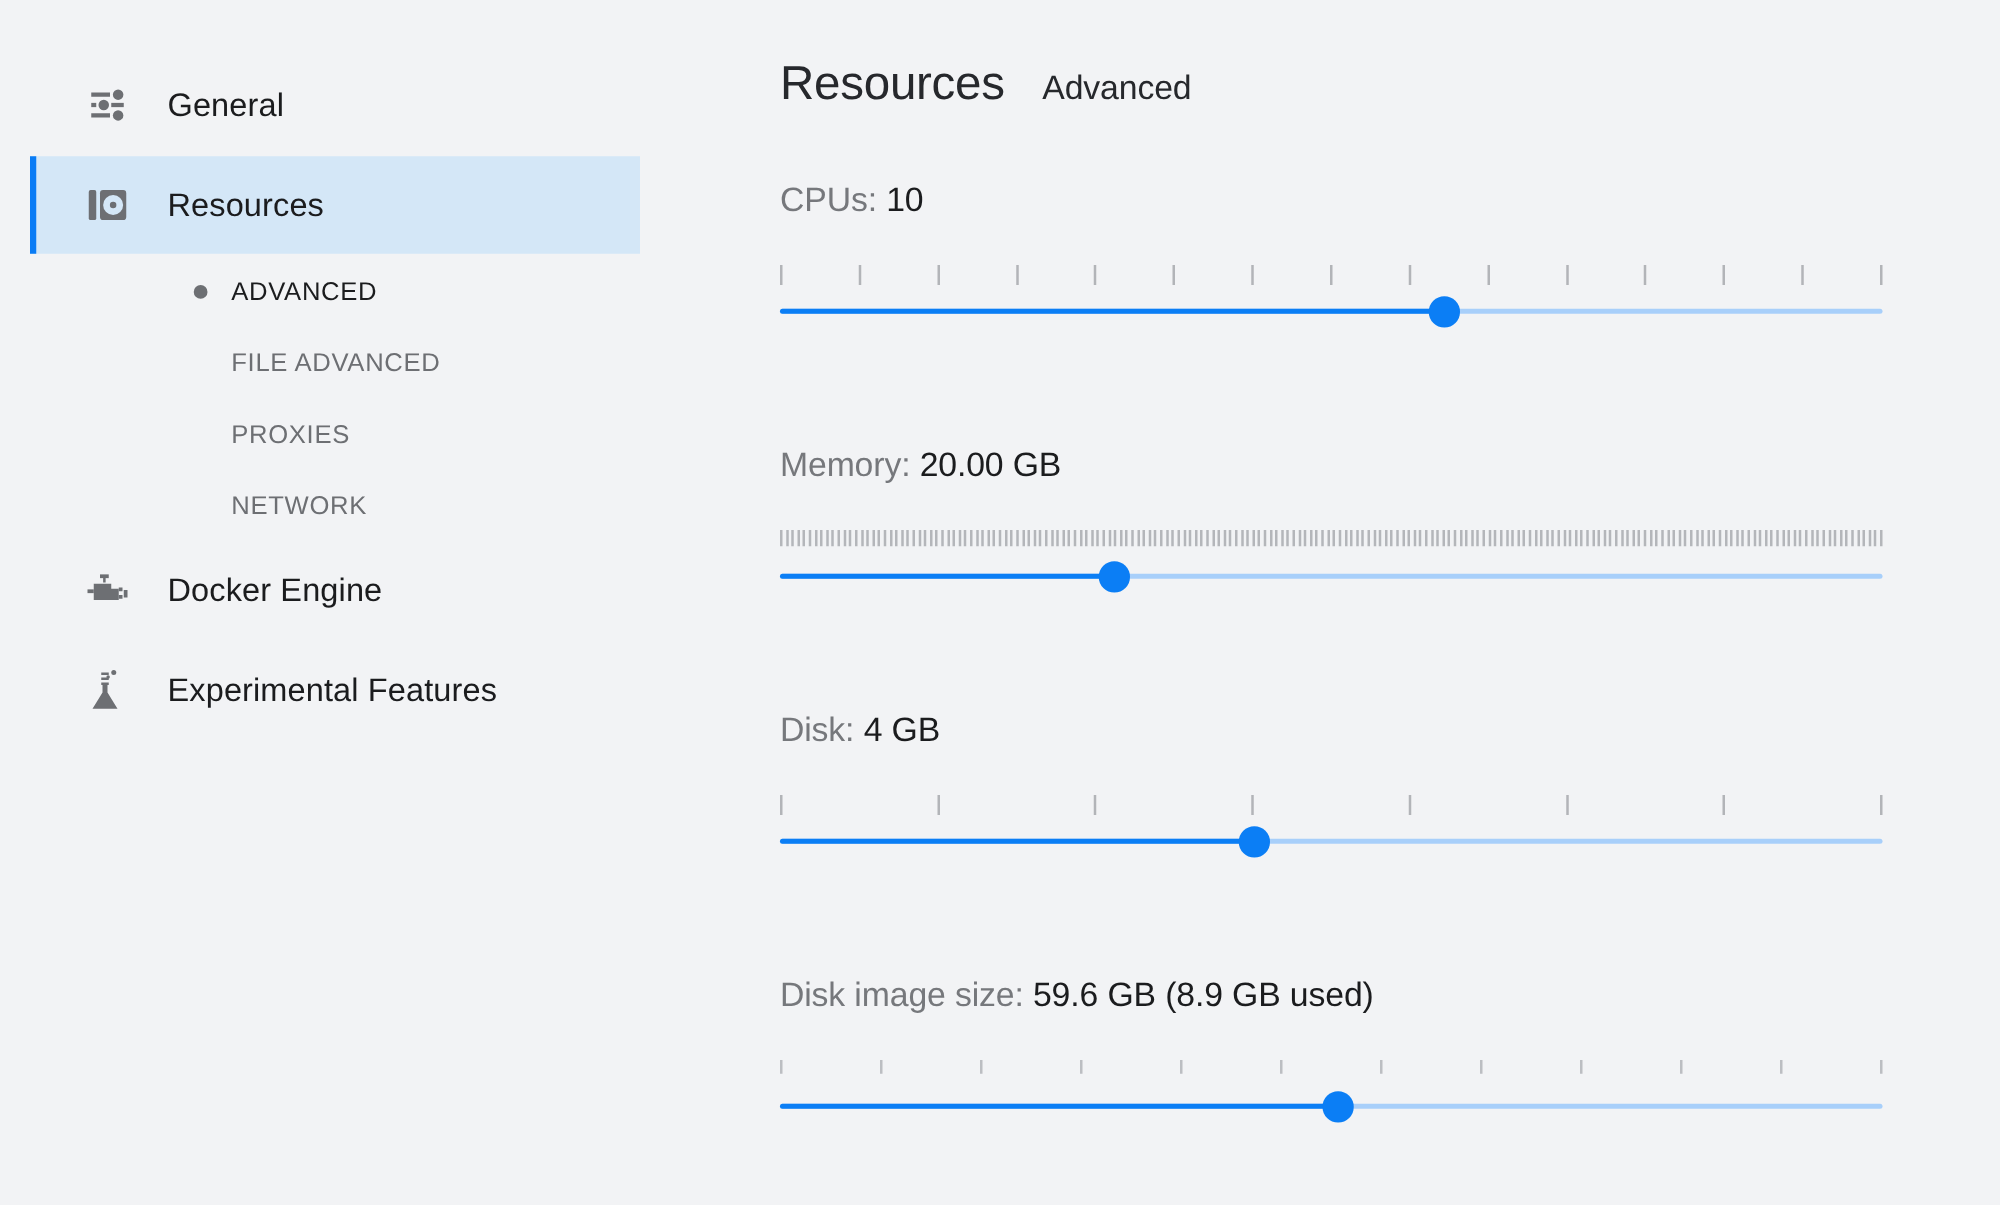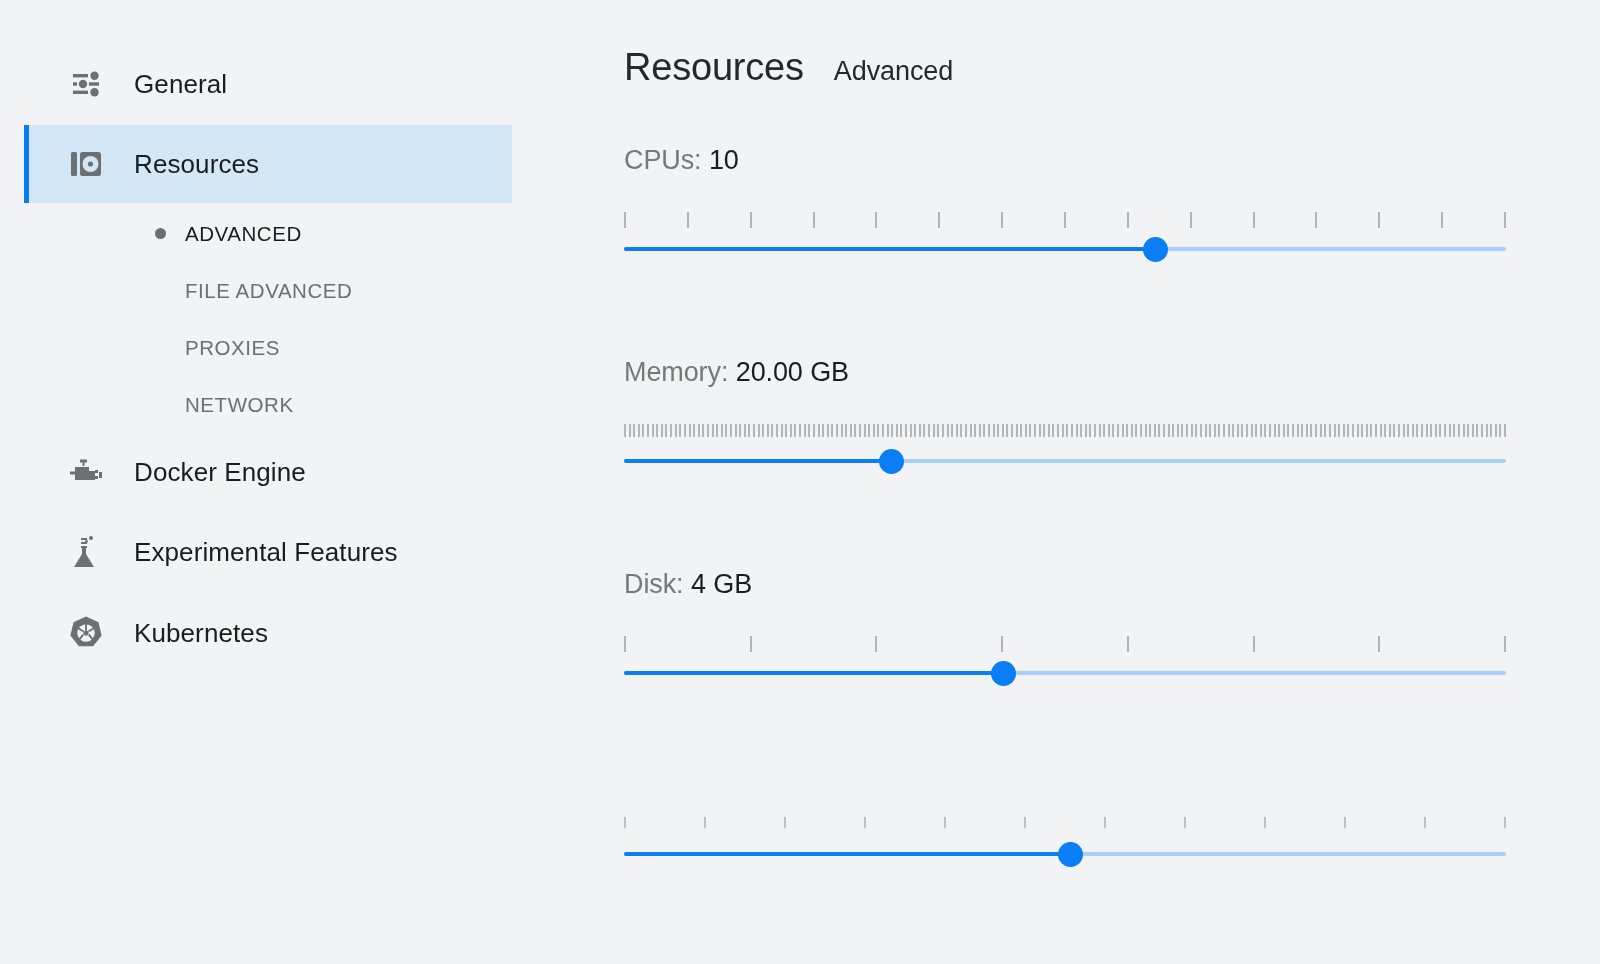--- a/index.html
+++ b/index.html
@@ -260,38 +260,20 @@
           <circle cx="14.5" cy="6.5" r="1.4" fill="#6d6f73"></circle>
           <rect x="9" y="3" width="6" height="2" fill="#6d6f73"></rect>
           <rect x="9" y="7" width="6" height="2" fill="#6d6f73"></rect>
           <rect x="9" y="11" width="6" height="2" fill="#6d6f73"></rect>
           <path d="M10 13 L14 13 L14 19 L22 32 L2 32 L10 19 Z" fill="#6d6f73"></path>
         </svg>
       </span>
       <span class="nav-label">Experimental Features</span>
     </div>
 
-    <div class="nav-item" style="top:594px">
-      <span class="nav-icon">
-        <svg width="36" height="36" viewBox="0 0 36 36">
-          <path d="M18 1.5 L30.5 7.2 L33.6 20.4 L25.1 31.2 L10.9 31.2 L2.4 20.4 L5.5 7.2 Z" fill="#6d6f73"></path>
-          <circle cx="18" cy="18" r="9.5" fill="#f2f3f5"></circle>
-          <circle cx="18" cy="18" r="2.6" fill="#6d6f73"></circle>
-          <g stroke="#6d6f73" stroke-width="1.9">
-            <line x1="18" y1="15.4" x2="18" y2="8.8"></line>
-            <line x1="20.5" y1="16.5" x2="25.8" y2="13.3"></line>
-            <line x1="20.8" y1="19.6" x2="24.6" y2="24.4"></line>
-            <line x1="15.2" y1="19.6" x2="11.4" y2="24.4"></line>
-            <line x1="15.5" y1="16.5" x2="10.2" y2="13.3"></line>
-          </g>
-          <circle cx="18" cy="18" r="9.5" fill="none" stroke="#6d6f73" stroke-width="1.6"></circle>
-        </svg>
-      </span>
-      <span class="nav-label">Kubernetes</span>
-    </div>
 
   </nav>
 
   <section id="main">
 
     <div id="page-header">
       <span id="page-title">Resources</span>
       <span id="page-subtitle">Advanced</span>
     </div>
 
@@ -546,20 +528,24 @@
           <div class="tick" style="left: 880px;"></div>
         </div>
       <div class="track-wrap" style="margin-top:6px">
         <div class="track-bg"></div>
         <div class="track-fill" style="width: 379px;"></div>
         <div class="thumb" style="left: 379px;"></div>
       </div>
     </div>
 
     <div class="slider-group" style="top:781px">
+      <div class="slider-caption">
+        <span>Disk image size:</span>
+        <span class="value">59.6 GB (8.9 GB used)</span>
+      </div>
       <div class="ticks" style="margin-top:36px">
           <div class="tick faint" style="left: 0px;"></div>
           <div class="tick faint" style="left: 80px;"></div>
           <div class="tick faint" style="left: 160px;"></div>
           <div class="tick faint" style="left: 240px;"></div>
           <div class="tick faint" style="left: 320px;"></div>
           <div class="tick faint" style="left: 400px;"></div>
           <div class="tick faint" style="left: 480px;"></div>
           <div class="tick faint" style="left: 560px;"></div>
           <div class="tick faint" style="left: 640px;"></div>

